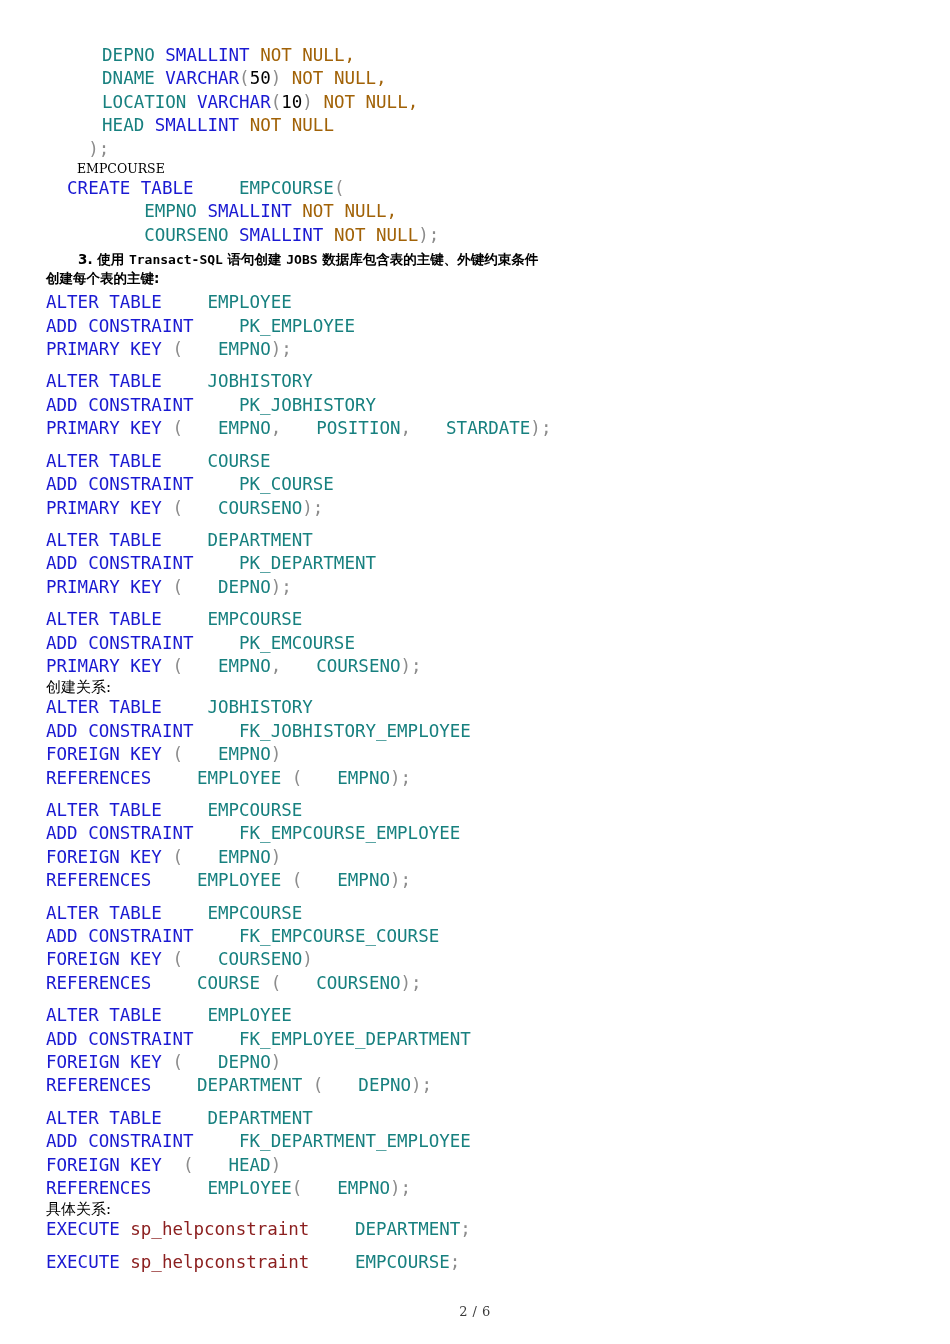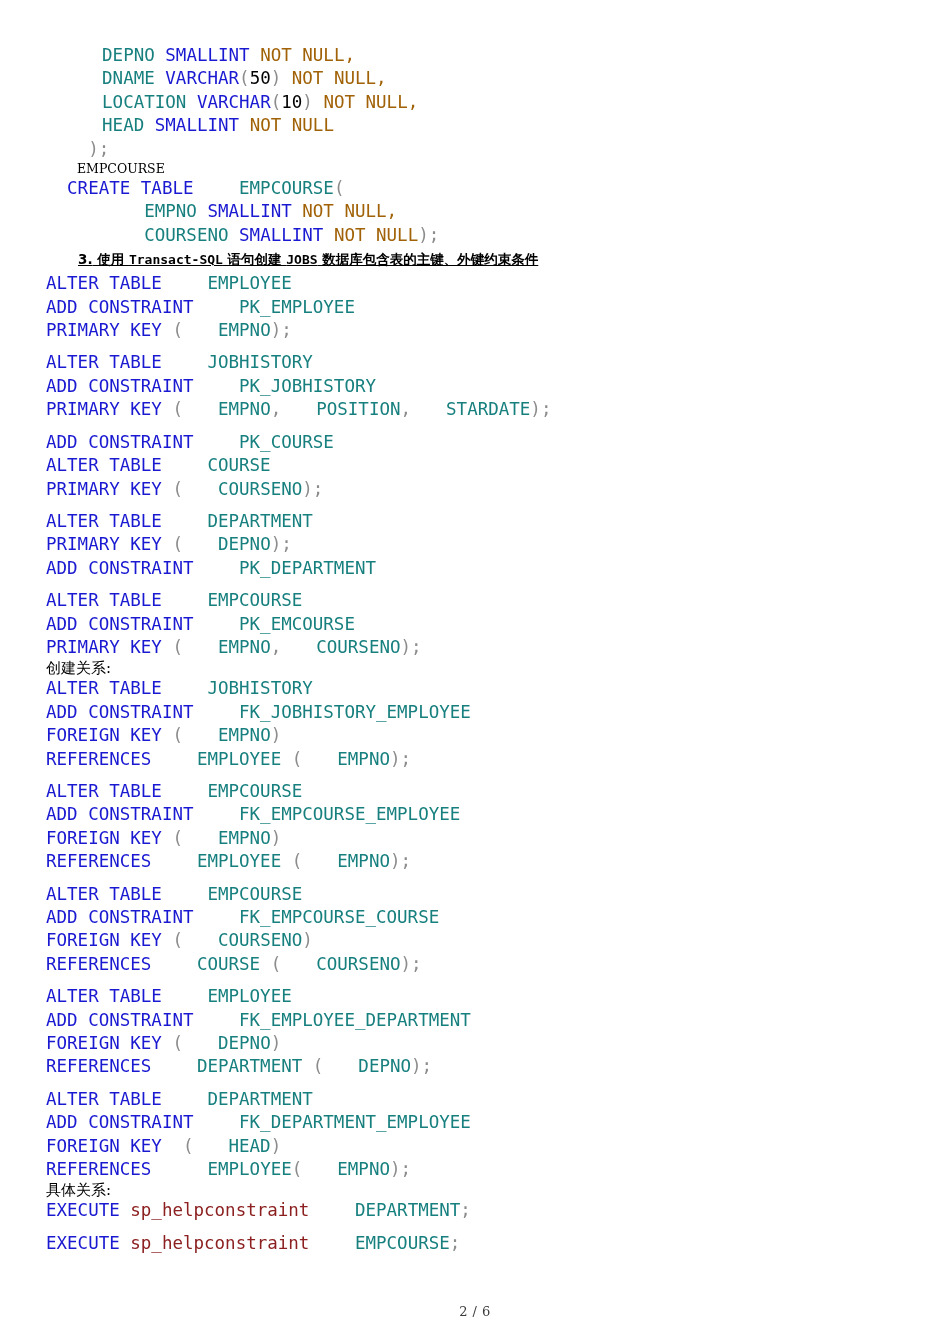--- a/index.html
+++ b/index.html
@@ -67,21 +67,21 @@
     font-weight: bold;
     color: #000000;
     line-height: 19px;
     margin: 0;
     white-space: pre;
   }
   .heading-bold .mono {
     font-family: "DejaVu Sans Mono", "Liberation Mono", monospace;
     font-size: 13px;
   }
-  .heading-indent { padding-left: 32px; text-decoration: underline; }
+  .heading-indent { padding-left: 32px; }
 
   .label-small {
     font-family: "DejaVu Serif", "Liberation Serif", serif;
     font-size: 15px;
     color: #000000;
     line-height: 18px;
     margin: 0;
     white-space: pre;
   }
   .spacer-xs { height: 3px; }
@@ -108,28 +108,29 @@
     <div class="code code-block"><div><span>  </span><span class="idn">DEPNO</span><span class="pun"> </span><span class="kw">SMALLINT</span><span class="pun"> </span><span class="gry">NOT NULL,</span></div><div><span>  </span><span class="idn">DNAME</span><span class="pun"> </span><span class="kw">VARCHAR</span><span class="pun">(</span><span class="num">50</span><span class="pun">)</span><span class="pun"> </span><span class="gry">NOT NULL,</span></div><div><span>  </span><span class="idn">LOCATION</span><span class="pun"> </span><span class="kw">VARCHAR</span><span class="pun">(</span><span class="num">10</span><span class="pun">)</span><span class="pun"> </span><span class="gry">NOT NULL,</span></div><div><span>  </span><span class="idn">HEAD</span><span class="pun"> </span><span class="kw">SMALLINT</span><span class="pun"> </span><span class="gry">NOT NULL</span></div><div><span>    </span><span class="pun">);</span></div></div>
 
     <div class="caption-serif">EMPCOURSE</div>
 
     <div class="code code-block"><div><span>  </span><span class="kw">CREATE TABLE </span><span class="idn">EMPCOURSE</span><span class="pun">(</span></div><div><span>      </span><span class="idn">EMPNO</span><span class="pun"> </span><span class="kw">SMALLINT</span><span class="pun"> </span><span class="gry">NOT NULL,</span></div><div><span>      </span><span class="idn">COURSENO</span><span class="pun"> </span><span class="kw">SMALLINT</span><span class="pun"> </span><span class="gry">NOT NULL</span><span class="pun">);</span></div></div>
 
     <div class="spacer-xs"></div>
 
     <div class="heading-bold heading-indent"><span>3.</span><span> 使用 </span><span class="mono">Transact-SQL</span><span> 语句创建 </span><span class="mono">JOBS</span><span> 数据库包含表的主键、外键约束条件</span></div>
 
+    <div class="heading-bold">创建每个表的主键:</div>
 
     <div class="spacer-xs"></div>
 
     <div>
         <div class="code code-block"><div><span class="kw">ALTER TABLE </span><span class="idn">EMPLOYEE</span></div><div><span class="kw">ADD CONSTRAINT </span><span class="idn">PK_EMPLOYEE</span></div><div><span class="kw">PRIMARY KEY </span><span class="pun">(</span><span class="idn">EMPNO</span><span class="pun">);</span></div></div>
         <div class="code code-block gap-block"><div><span class="kw">ALTER TABLE </span><span class="idn">JOBHISTORY</span></div><div><span class="kw">ADD CONSTRAINT </span><span class="idn">PK_JOBHISTORY</span></div><div><span class="kw">PRIMARY KEY </span><span class="pun">(</span><span class="idn">EMPNO</span><span class="pun">,</span><span class="idn">POSITION</span><span class="pun">,</span><span class="idn">STARDATE</span><span class="pun">);</span></div></div>
-        <div class="code code-block gap-block"><div><span class="kw">ADD CONSTRAINT </span><span class="idn">PK_COURSE</span></div><div><span class="kw">ALTER TABLE </span><span class="idn">COURSE</span></div><div><span class="kw">PRIMARY KEY </span><span class="pun">(</span><span class="idn">COURSENO</span><span class="pun">);</span></div></div>
-        <div class="code code-block gap-block"><div><span class="kw">ALTER TABLE </span><span class="idn">DEPARTMENT</span></div><div><span class="kw">PRIMARY KEY </span><span class="pun">(</span><span class="idn">DEPNO</span><span class="pun">);</span></div><div><span class="kw">ADD CONSTRAINT </span><span class="idn">PK_DEPARTMENT</span></div></div>
+        <div class="code code-block gap-block"><div><span class="kw">ALTER TABLE </span><span class="idn">COURSE</span></div><div><span class="kw">ADD CONSTRAINT </span><span class="idn">PK_COURSE</span></div><div><span class="kw">PRIMARY KEY </span><span class="pun">(</span><span class="idn">COURSENO</span><span class="pun">);</span></div></div>
+        <div class="code code-block gap-block"><div><span class="kw">ALTER TABLE </span><span class="idn">DEPARTMENT</span></div><div><span class="kw">ADD CONSTRAINT </span><span class="idn">PK_DEPARTMENT</span></div><div><span class="kw">PRIMARY KEY </span><span class="pun">(</span><span class="idn">DEPNO</span><span class="pun">);</span></div></div>
         <div class="code code-block gap-block"><div><span class="kw">ALTER TABLE </span><span class="idn">EMPCOURSE</span></div><div><span class="kw">ADD CONSTRAINT </span><span class="idn">PK_EMCOURSE</span></div><div><span class="kw">PRIMARY KEY </span><span class="pun">(</span><span class="idn">EMPNO</span><span class="pun">,</span><span class="idn">COURSENO</span><span class="pun">);</span></div></div>
       </div>
 
     <div class="label-small">创建关系:</div>
 
     <div>
         <div class="code code-block"><div><span class="kw">ALTER TABLE </span><span class="idn">JOBHISTORY</span></div><div><span class="kw">ADD CONSTRAINT </span><span class="idn">FK_JOBHISTORY_EMPLOYEE</span></div><div><span class="kw">FOREIGN KEY </span><span class="pun">(</span><span class="idn">EMPNO</span><span class="pun">)</span></div><div><span class="kw">REFERENCES </span><span class="idn">EMPLOYEE</span><span class="pun"> (</span><span class="idn">EMPNO</span><span class="pun">);</span></div></div>
         <div class="code code-block gap-block"><div><span class="kw">ALTER TABLE </span><span class="idn">EMPCOURSE</span></div><div><span class="kw">ADD CONSTRAINT </span><span class="idn">FK_EMPCOURSE_EMPLOYEE</span></div><div><span class="kw">FOREIGN KEY </span><span class="pun">(</span><span class="idn">EMPNO</span><span class="pun">)</span></div><div><span class="kw">REFERENCES </span><span class="idn">EMPLOYEE</span><span class="pun"> (</span><span class="idn">EMPNO</span><span class="pun">);</span></div></div>
         <div class="code code-block gap-block"><div><span class="kw">ALTER TABLE </span><span class="idn">EMPCOURSE</span></div><div><span class="kw">ADD CONSTRAINT </span><span class="idn">FK_EMPCOURSE_COURSE</span></div><div><span class="kw">FOREIGN KEY </span><span class="pun">(</span><span class="idn">COURSENO</span><span class="pun">)</span></div><div><span class="kw">REFERENCES </span><span class="idn">COURSE</span><span class="pun"> (</span><span class="idn">COURSENO</span><span class="pun">);</span></div></div>
         <div class="code code-block gap-block"><div><span class="kw">ALTER TABLE </span><span class="idn">EMPLOYEE</span></div><div><span class="kw">ADD CONSTRAINT </span><span class="idn">FK_EMPLOYEE_DEPARTMENT</span></div><div><span class="kw">FOREIGN KEY </span><span class="pun">(</span><span class="idn">DEPNO</span><span class="pun">)</span></div><div><span class="kw">REFERENCES </span><span class="idn">DEPARTMENT</span><span class="pun"> (</span><span class="idn">DEPNO</span><span class="pun">);</span></div></div>

